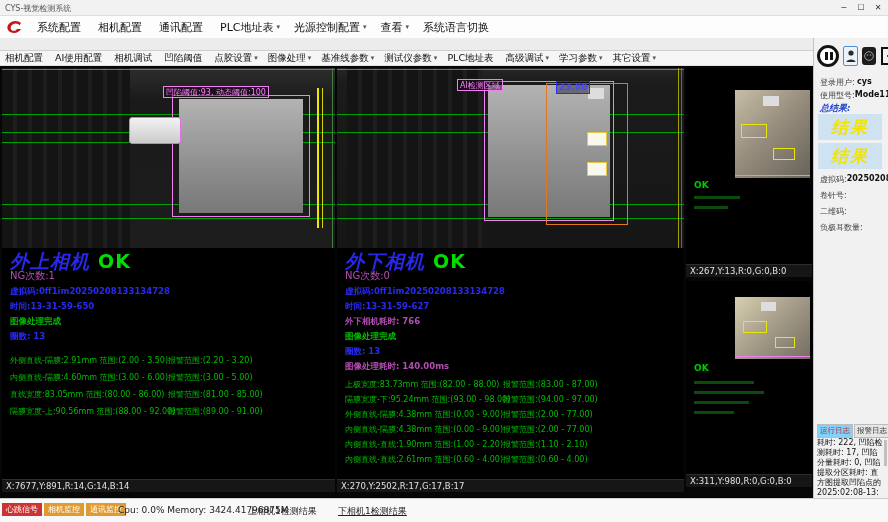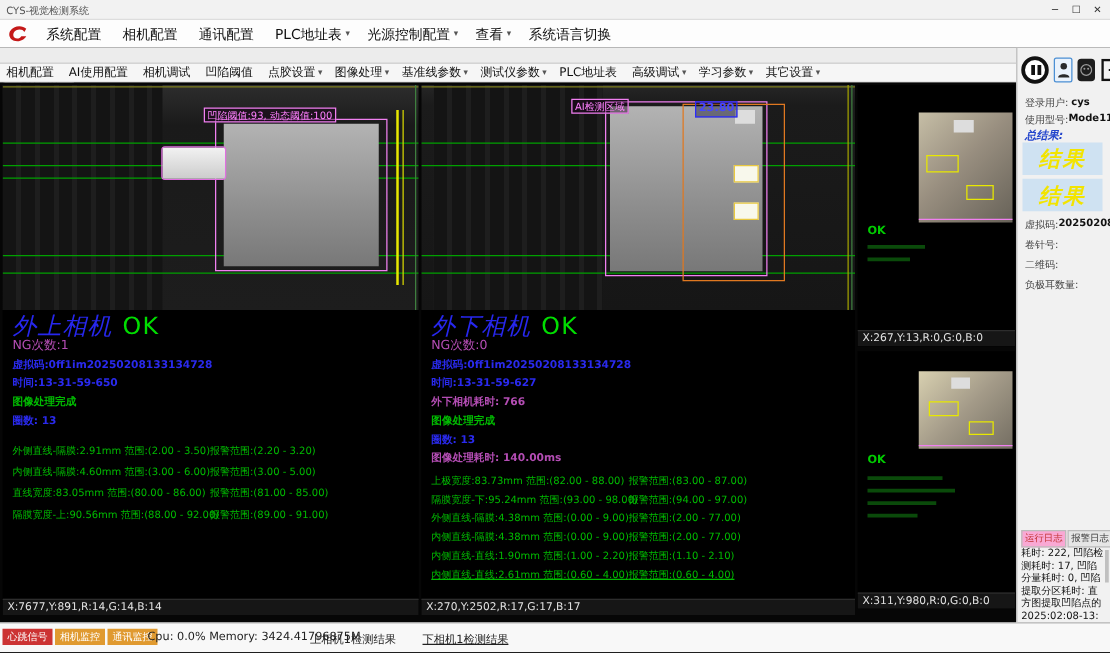--- a/index.html
+++ b/index.html
@@ -43,21 +43,21 @@
   .roi-pink { position:absolute; border:1px solid #f080f0; }
   .roi-orange { position:absolute; border:1px solid #e07820; }
   .product { position:absolute; background:linear-gradient(180deg,#b3b3b3,#8e8e8e 60%,#787878); }
   .connector { position:absolute; background:linear-gradient(#f2f2f2,#cccccc); border:1px solid #e070e0; border-radius:3px; }
   .ovl-label { position:absolute; height:12px; border:1px solid #f080f0; font-size:8px; color:#ff80ff; line-height:11px; padding:0 2px; background:rgba(24,0,24,.45); white-space:nowrap; }
   .blue-val { position:absolute; font-size:9px; font-weight:bold; color:#4646ff; border:1px solid #2a2aff; padding:0 2px; background:rgba(0,0,30,.4); line-height:11px; }
   .spot { position:absolute; background:#f8f8ec; border:1px solid #e8c840; }
   .wbox { position:absolute; background:#ddd; }
 
   .ptext { position:absolute; left:8px; top:183px; right:2px; }
-  .ptitle { font-size:19px; font-weight:normal; font-style:italic; color:#2727ee; letter-spacing:1px; line-height:20px; }
+  .ptitle { font-size:19px; font-weight:bold; font-style:italic; color:#2727ee; letter-spacing:1px; line-height:20px; }
   .ptitle .ok { color:#00dd00; font-style:normal; margin-left:8px; }
   .ng { font-size:10px; color:#b44db4; margin-top:-2px; }
   .bl { font-size:8.5px; color:#2a2aee; margin-top:3px; font-weight:bold; }
   .gr { font-size:8.5px; color:#00bb00; margin-top:3px; font-weight:bold; }
   .pu { font-size:8.5px; color:#b44db4; margin-top:3px; font-weight:bold; }
   .rows { margin-top:9px; }
   .rows.tight { margin-top:4px; }
   .row { display:flex; font-size:8px; color:#00bb00; line-height:17px; white-space:nowrap; }
   .row .m { width:158px; }
   .coordbar { position:absolute; left:0; bottom:0; right:0; height:13px; background:#161616; border-top:1px solid #2d2d2d; color:#e2e2e2; font-size:8.5px; line-height:12px; padding-left:4px; }
@@ -80,21 +80,21 @@
   .exit-btn { width:17px; height:20px; display:flex; align-items:center; justify-content:center; }
 
   .sb-row { position:absolute; left:6px; right:2px; font-size:8px; color:#333; display:flex; white-space:nowrap; }
   .sb-row .lab { width:37px; color:#444; }
   .sb-row .val { color:#111; font-weight:bold; }
   .sb-result-label { position:absolute; left:6px; font-size:9px; font-style:italic; color:#2244cc; font-weight:bold; }
   .result-box { position:absolute; left:4px; width:64px; height:26px; background:#cfe2f2; display:flex; align-items:center; justify-content:center;text-align:center; }
   .result-box span { font-size:17px; font-weight:bold; font-style:italic; color:#f2e400; letter-spacing:2px; }
   .log-tabs { position:absolute; left:3px; top:386px; display:flex; gap:1px; }
   .log-tab { font-size:7.5px; padding:1px 2px; background:#e6e6e6; border:1px solid #bbb; color:#333; white-space:nowrap; }
-  .log-tab.active { color:#c03030; background:#f9a8d4; }
+  .log-tab.active { color:#c03030; background:#7dd3fc; }
   .log-text { position:absolute; left:3px; right:5px; top:400px; font-size:8px; line-height:10px; color:#111; word-break:break-all; }
   .sb-scroll { position:absolute; right:1px; top:402px; width:3px; height:26px; background:#c0c0c0; }
 
   
   .statusbar { position:absolute; left:0; top:498px; width:888px; height:24px; background:#f8f8f8; border-top:1px solid #ccc; }
   .chips { position:absolute; left:2px; top:4px; display:flex; gap:2px; }
   .chip { height:13px; line-height:13px; font-size:8px; color:#fff; padding:0 4px; white-space:nowrap; }
   .chip.red { background:#cc3333; }
   .chip.orange { background:#e09a30; }
   .sb-text { position:absolute; top:6px; font-size:9px; color:#222; white-space:nowrap; }
@@ -292,21 +292,21 @@
               <span class="a">报警范围:(2.00 - 77.00)</span>
             </div>
           <div class="row" style="line-height:15px;">
               <span class="m">内侧直线-隔膜:4.38mm 范围:(0.00 - 9.00)</span>
               <span class="a">报警范围:(2.00 - 77.00)</span>
             </div>
           <div class="row" style="line-height:15px;">
               <span class="m">内侧直线-直线:1.90mm 范围:(1.00 - 2.20)</span>
               <span class="a">报警范围:(1.10 - 2.10)</span>
             </div>
-          <div class="row" style="line-height:15px;text-decoration:underline;">
+          <div class="row" style="line-height:15px;">
               <span class="m">内侧直线-直线:2.61mm 范围:(0.60 - 4.00)</span>
               <span class="a">报警范围:(0.60 - 4.00)</span>
             </div>
         </div>
       </div>
       <div class="coordbar">X:270,Y:2502,R:17,G:17,B:17</div>
     </div>
 
     <div class="view view-stop">
       <div class="sm-img" style="left:49px;top:22px;width:75px;height:88px;background:linear-gradient(135deg,#c6beA6 0%,#998f80 45%,#676258 100%);">

